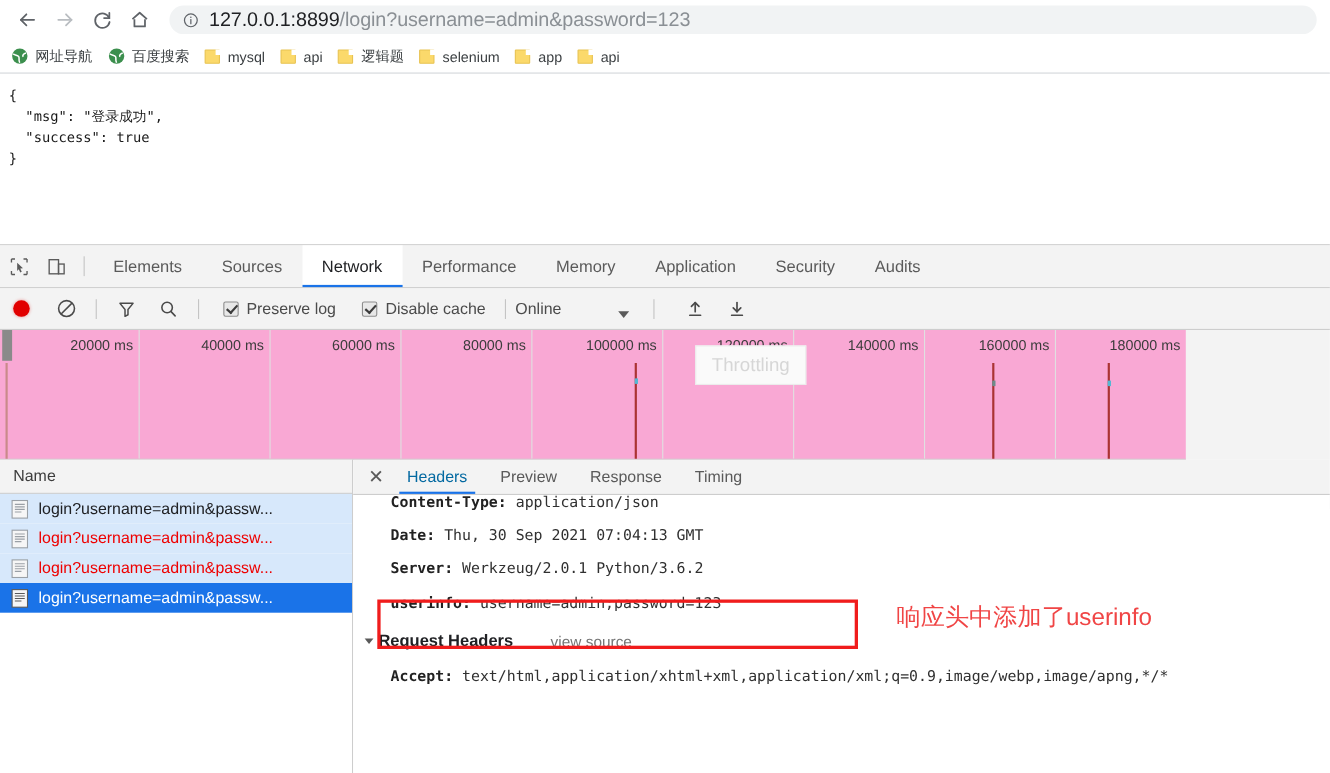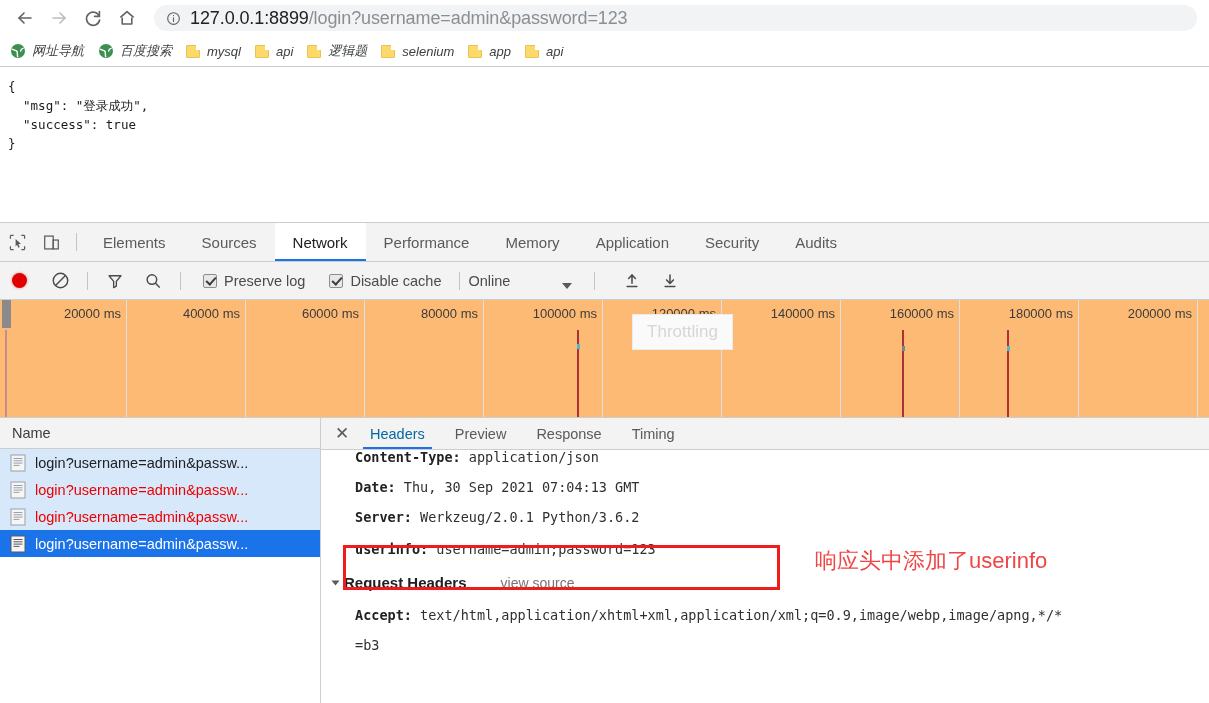--- a/index.html
+++ b/index.html
@@ -29,21 +29,21 @@
   }
   .omnibox .info-ic { flex: 0 0 auto; margin-right: 9px; color: #5f6368; display:flex; }
   .url-text {
     font-size: 18px; color: #8a8f94; white-space: nowrap; overflow: hidden;
     letter-spacing: -0.1px;
   }
   .url-host { color: #202124; }
 
   .bookmark-bar {
     position: absolute; left: 0; top: 36px; width: 1186px; height: 30px;
-    background: #fff; display: flex; align-items: center; padding-left: 10px; font-style: italic;
+    background: #fff; display: flex; align-items: center; padding-left: 10px;
   }
   .bm { display: flex; align-items: center; margin-right: 14px; flex: 0 0 auto; }
   .bm-label { font-size: 13px; color: #3c4043; margin-left: 6px; white-space: nowrap; }
   .globe-ic { width: 16px; height: 16px; flex:0 0 auto; }
   .folder-ic { width: 15px; height: 14px; flex:0 0 auto; position: relative; }
   .folder-ic .fbody {
     position: absolute; left: 0; top: 1px; width: 14px; height: 13px;
     background: #fbd96b; border: 1px solid #e8c352; border-radius: 1px;
   }
   .folder-ic .ftab {
@@ -116,21 +116,21 @@
   .cb-label { font-size: 14.5px; color: #4b4b4b; margin-left: 7px; white-space: nowrap; }
   .select-box { display: flex; align-items: flex-end; flex:0 0 auto; }
   .select-val { font-size: 14.5px; color: #4b4b4b; margin-right: 52px; }
   .caret-dn {
     width: 0; height: 0; border-left: 5px solid transparent; border-right: 5px solid transparent;
     border-top: 6px solid #5a5a5a; flex:0 0 auto;
   }
 
   
   .overview {
-    position: relative; width: 1209px; height: 118px; background: #fdba74;
+    position: relative; width: 1078px; height: 118px; background: #f9a8d4;
     border-bottom: 1px solid #cdcdcd; overflow: hidden; text-decoration: underline;
   }
   .ov-scroll {
     position: absolute; left: 2px; top: 0px; width: 9px; height: 28px;
     background: #8a8a8a;
   }
   .ov-div {
     position: absolute; top: 0; bottom: 0; width: 1px; background: #e0e0e0;
   }
   .ov-lab {
@@ -519,23 +519,20 @@
           <div class="sec-title" style="height:34px;line-height:34px;">
             <span class="tri"></span>
             <span>Request Headers</span>
             <span class="view-src">view source</span>
           </div>
 
           <div class="hdr-line">
             <span class="hk">Accept:</span>
             <span>text/html,application/xhtml+xml,application/xml;q=0.9,image/webp,image/apng,*/*</span>
           </div>
-          <div class="hdr-line">
-            <span>=b3</span>
-          </div>
           <div class="hdr-line" style="color:#3a3f5a;">
             <span class="hk">&nbsp;</span>
           </div>
         </div>
       </div>
     </div>
   </div>
 
   <div class="anno-box"></div>
   <div class="anno-text">响应头中添加了userinfo</div>

